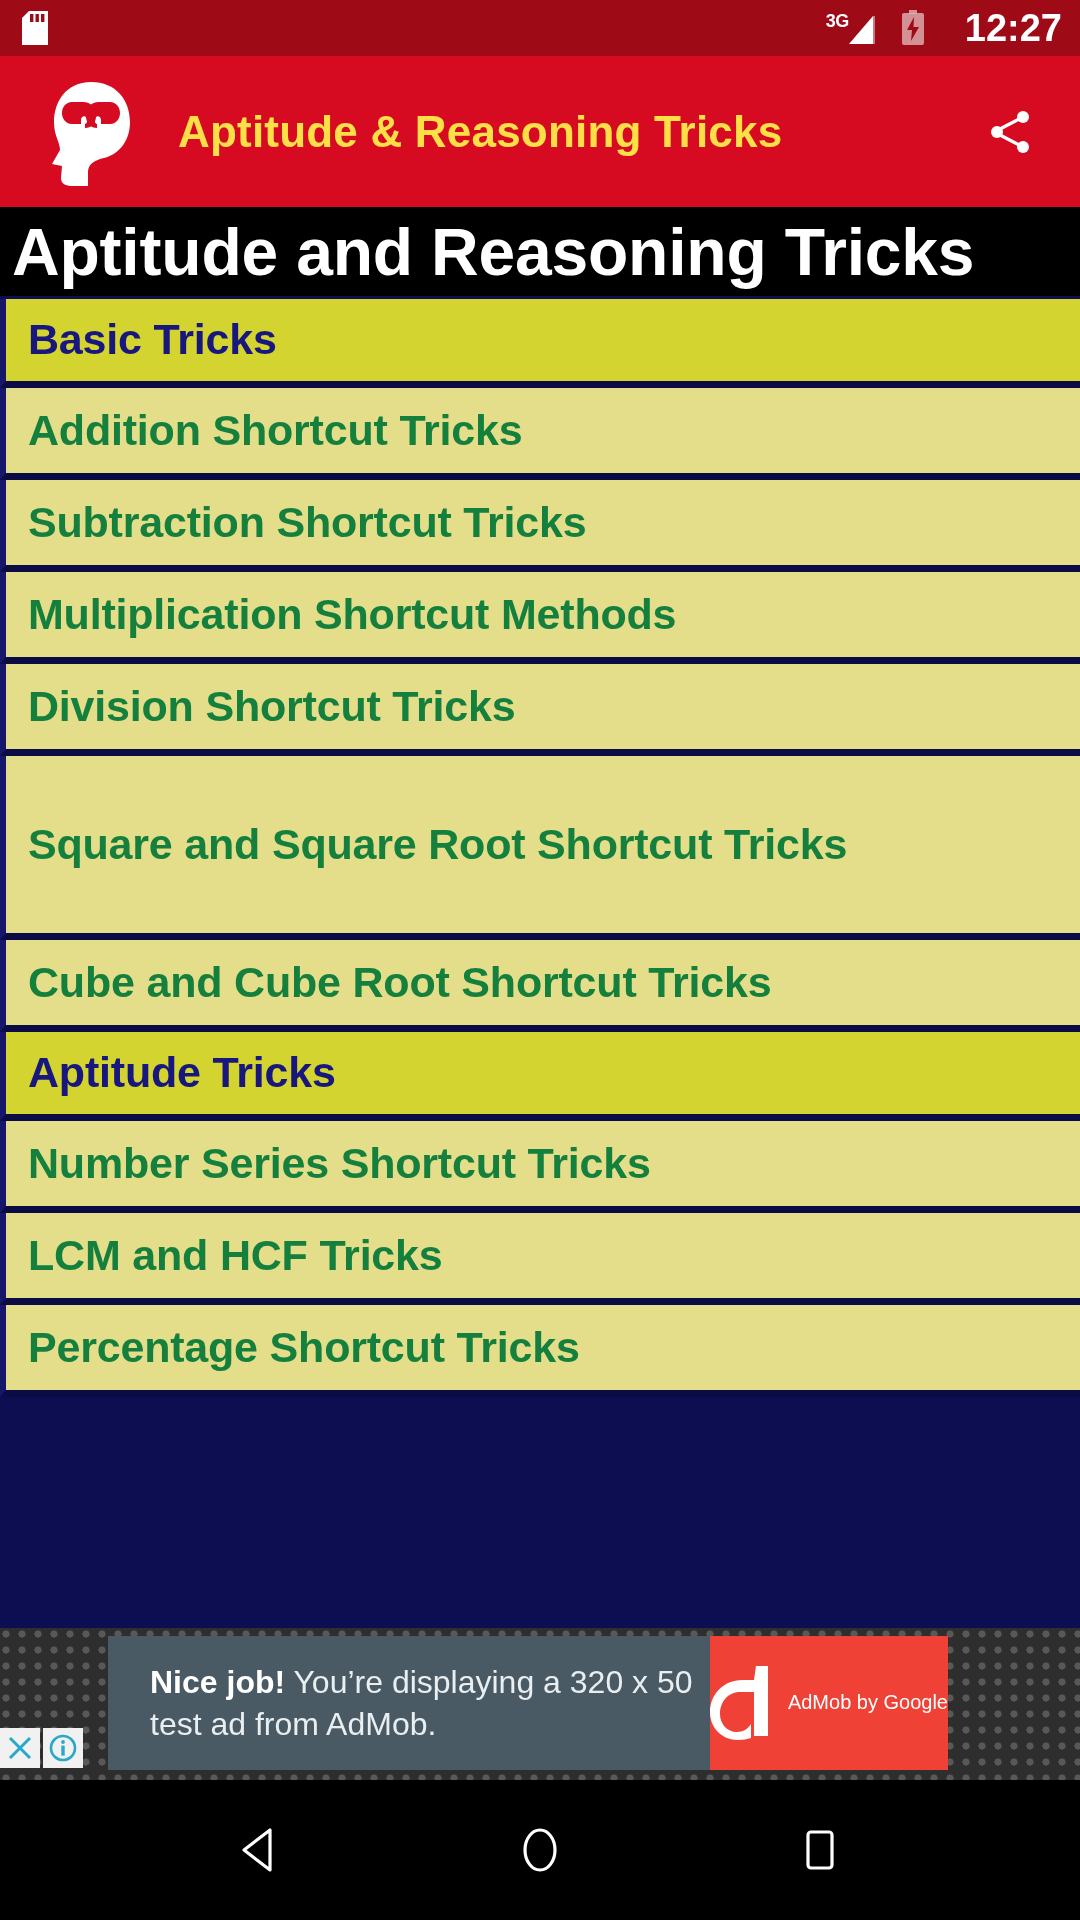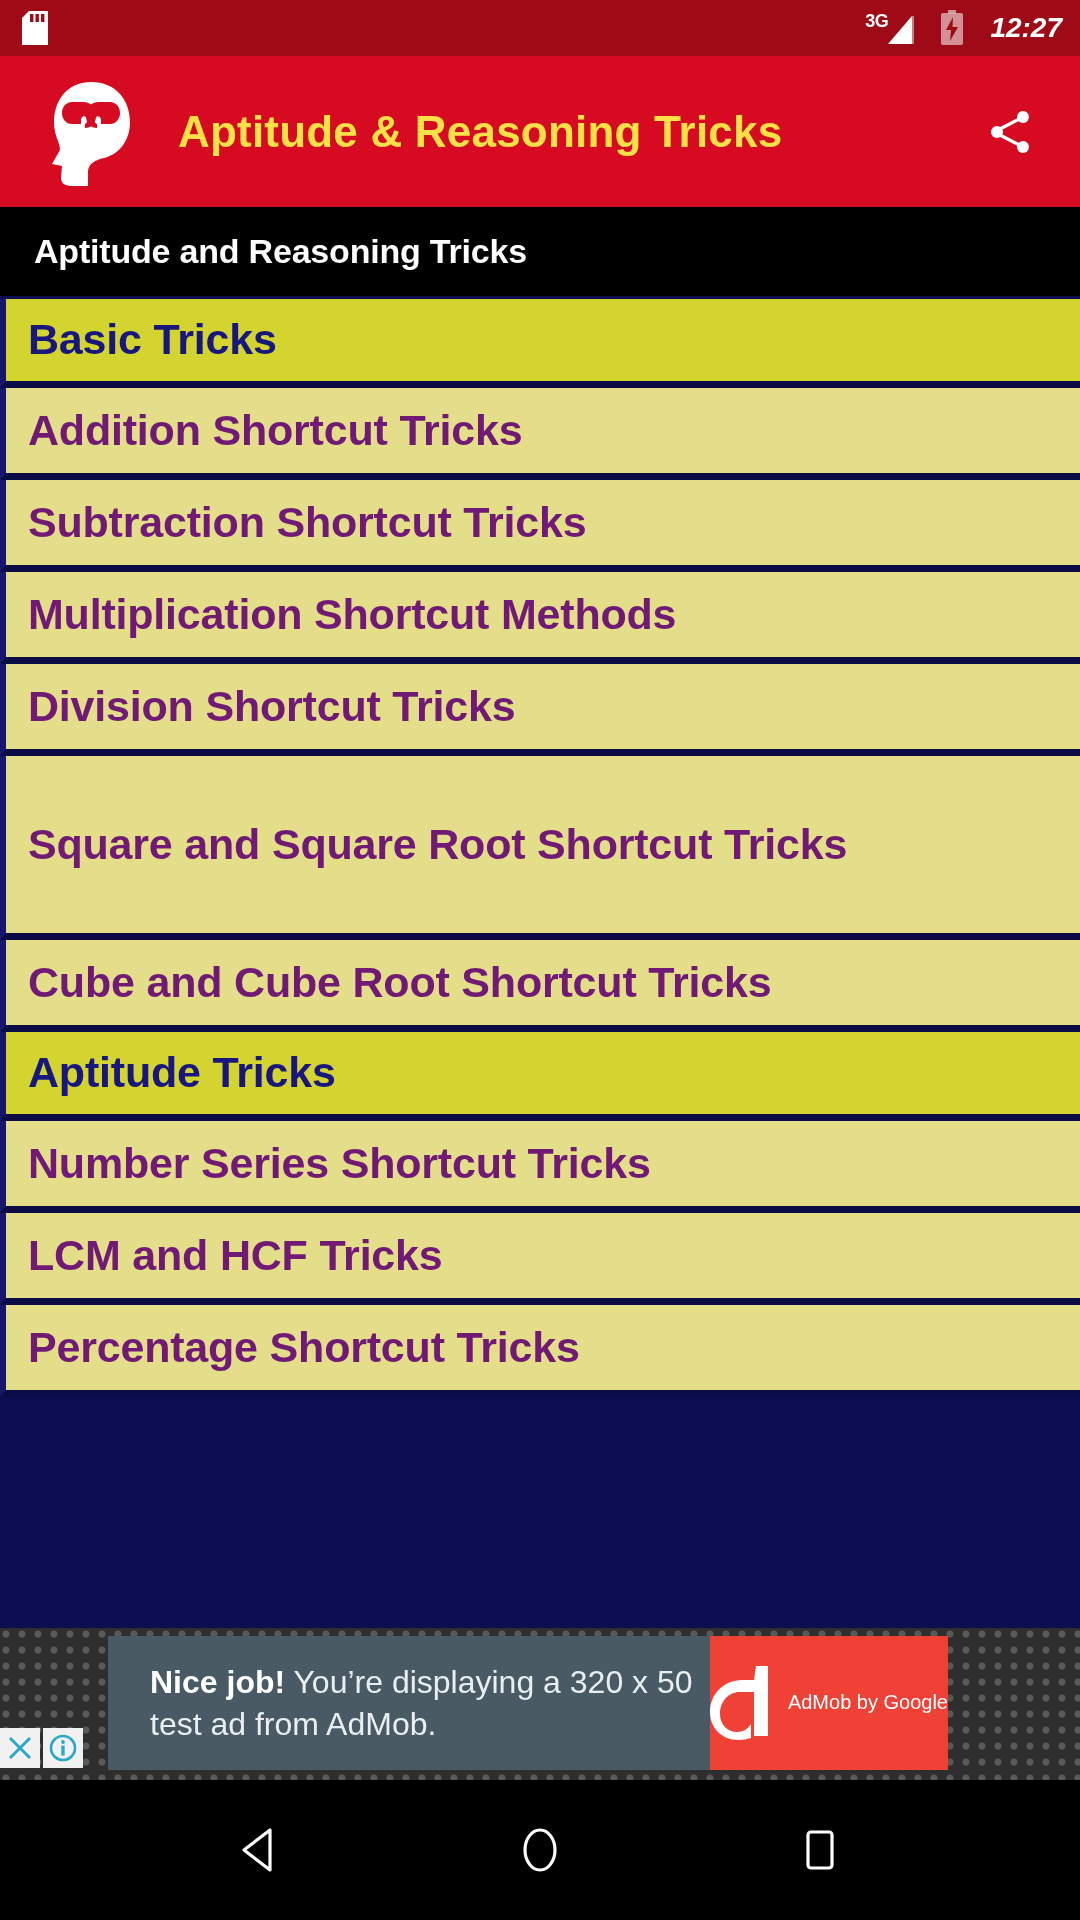--- a/index.html
+++ b/index.html
@@ -29,22 +29,22 @@
   .sb-right { margin-left:auto; display:flex; align-items:center; gap:24px; }
   .sd-icon { width:26px; height:34px; display:block; }
   .signal-wrap { position:relative; display:flex; align-items:flex-end; height:36px; }
   .net-label {
     font-size:18px; font-weight:bold; line-height:1;
     letter-spacing:-0.5px; align-self:flex-start; margin-top:2px;
   }
   .signal-tri { width:30px; height:32px; display:block; margin-left:-2px; }
   .batt-icon { width:24px; height:36px; display:block; }
   .clock {
-    font-size:28px; font-weight:bold; line-height:1;
-    letter-spacing:0px; margin-left:2px;font-style:italic;
+    font-size:38px; font-weight:bold; line-height:1;
+    letter-spacing:0px; margin-left:16px;
   }
 
   
   .app-bar {
     height:151px; flex:0 0 151px;
     background:#d60a20;
     display:flex; align-items:center;
     padding:0 40px 0 48px;
     position:relative;
   }
@@ -58,22 +58,22 @@
     margin-left:auto; width:58px; height:58px;
     display:flex; align-items:center; justify-content:center;
   }
   .share-btn svg { width:46px; height:46px; display:block; }
 
   
   .page-heading {
     flex:0 0 92px; height:92px;
     background:#000; color:#fff;
     display:flex; align-items:center;
-    padding-left:34px;
-    font-size:34px; font-weight:bold;
+    padding-left:12px;
+    font-size:66px; font-weight:bold;
     letter-spacing:-0.2px;
     border-bottom:3px solid #0d0d52;
   }
 
   
   .list {
     flex:1 1 auto;
     background:#0d0d52;
     overflow:hidden;
     display:flex; flex-direction:column;
@@ -83,21 +83,21 @@
     border-left:6px solid #16166b;
     border-bottom:7px solid #0b0b45;
     display:flex; align-items:center;
     padding:0 22px;
     flex:0 0 auto;
   }
   .list-row.section {
     background:#d3d430;
   }
   .row-label {
-    font-size:43px; font-weight:bold; color:#701a75;
+    font-size:43px; font-weight:bold; color:#15803d;
     line-height:1.14;
     letter-spacing:-0.2px;
   }
   .list-row.section .row-label { color:#17177d; }
   .row-h1 { height:89px; }
   .row-h2 { height:92px; }
   .row-h-tall { height:184px; }
 
   
   .ad-zone {

